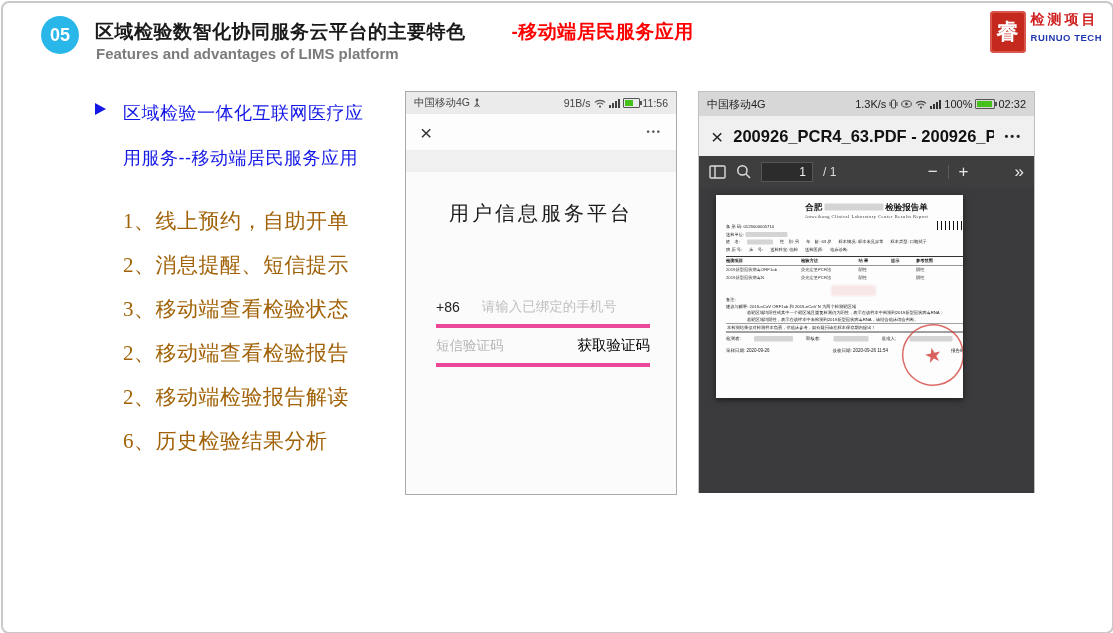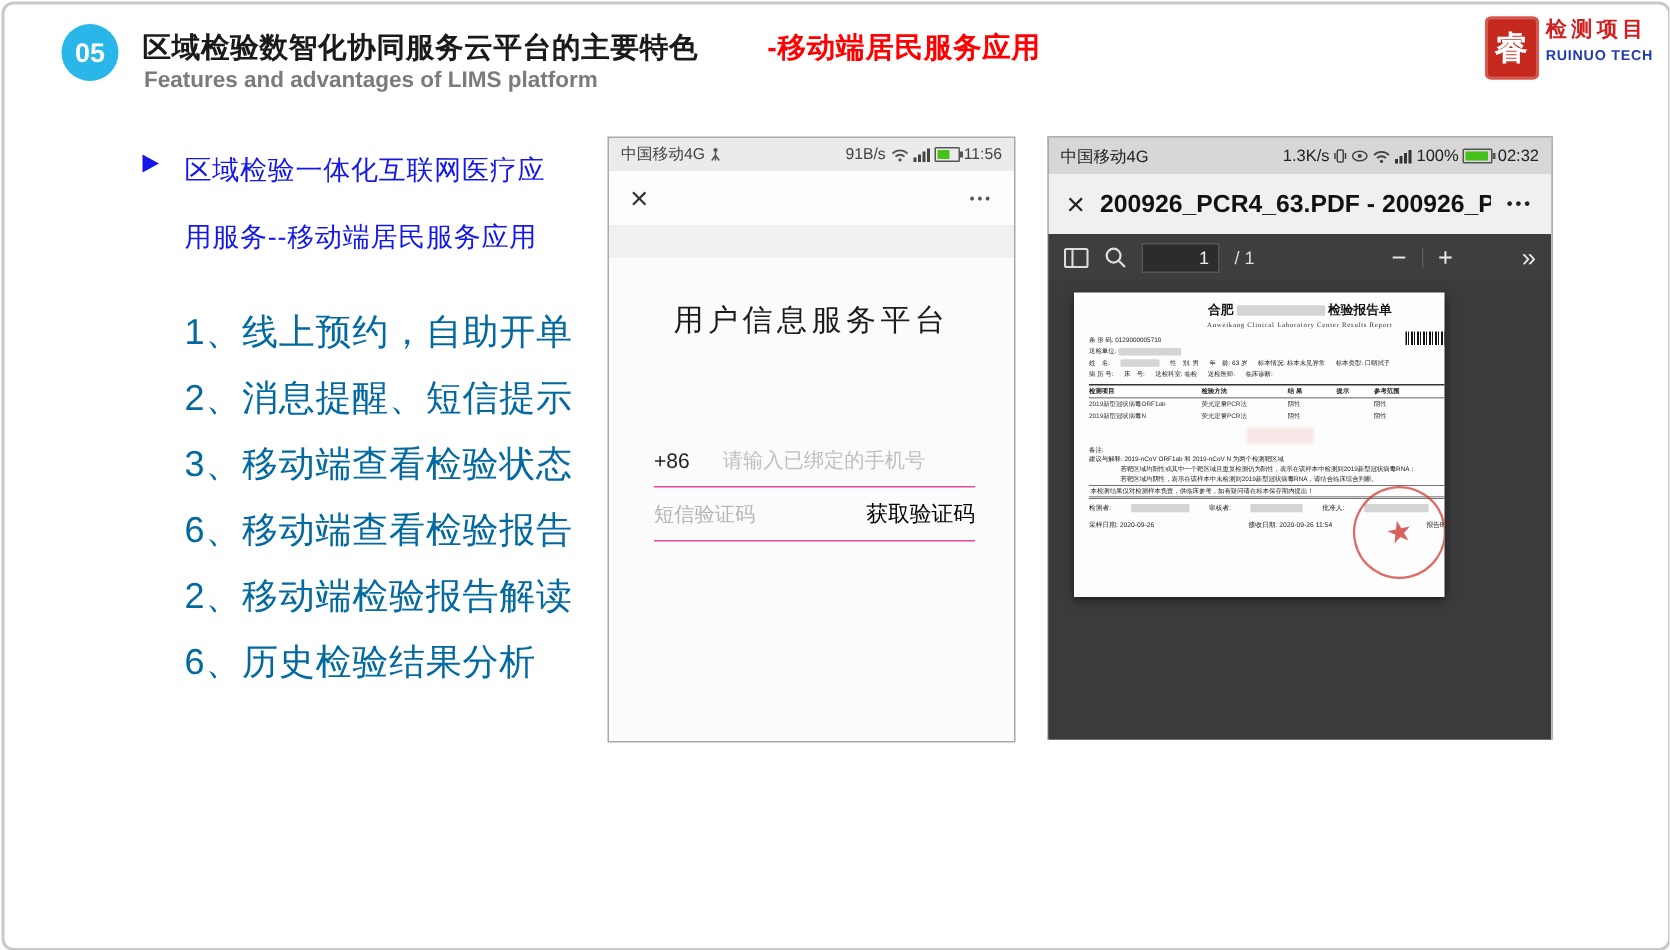--- a/index.html
+++ b/index.html
@@ -12,40 +12,40 @@
   .title .red{color:#fe0000;margin-left:46px;}
   .subtitle{left:93px;top:42px;font-size:15px;font-weight:bold;color:#7b7b7b;}
   .logo{right:10px;top:8px;display:flex;align-items:flex-start;gap:5px;}
   .seal{width:36px;height:42px;background:#c5281c;border-radius:4px;color:#fff;display:flex;align-items:center;justify-content:center;
         font-size:22px;font-weight:bold;font-family:"Liberation Serif","DejaVu Serif",serif;box-shadow:inset 0 0 0 2px #d9584e;}
   .logo-cn{color:#d01f1f;font-size:14px;font-weight:bold;letter-spacing:3px;font-family:"Liberation Serif","DejaVu Serif",serif;}
   .logo-en{color:#2038b0;font-size:9.5px;font-weight:bold;letter-spacing:.5px;margin-top:3px;}
   
   .bullet-arrow{left:92px;top:100px;width:0;height:0;border-left:11px solid #1418e6;border-top:6px solid transparent;border-bottom:6px solid transparent;}
   .heading{left:120px;top:88px;width:258px;font-size:18px;font-weight:normal;color:#1418e6;line-height:45px;letter-spacing:.5px;}
-  .nlist{left:120px;top:196px;display:flex;flex-direction:column;font-size:24px;color:#0369a1;}
+  .nlist{left:120px;top:196px;display:flex;flex-direction:column;font-size:21px;color:#a16207;font-family:Liberation Serif, serif;}
   .nlist div{height:44px;display:flex;align-items:center;letter-spacing:.5px;}
   
   .statusbar{display:flex;align-items:center;justify-content:space-between;padding:0 8px;box-sizing:border-box;}
   .sicons{display:flex;align-items:center;gap:3px;}
   .bars{display:flex;align-items:flex-end;gap:1px;}
   .bars i{display:block;width:2px;background:#444;}
   .batt{position:relative;width:15px;height:8px;border:1px solid #555;border-radius:1px;}
   .batt::after{content:"";position:absolute;right:-3px;top:2px;width:2px;height:4px;background:#555;}
   .batt i{position:absolute;left:1px;top:1px;bottom:1px;background:#46c01b;display:block;}
   
   #phone1{left:402px;top:88px;width:272px;height:404px;border:1px solid #aaa;background:#fbfbfb;box-sizing:border-box;}
   #phone1 .statusbar{height:22px;background:#ebebeb;font-size:10.5px;color:#444;}
   #phone1 .navbar{height:36px;background:#fdfdfd;display:flex;align-items:center;justify-content:space-between;padding:0 14px;}
   #phone1 .navbar .x{font-size:21px;color:#333;line-height:1;}
   .moredots{font-size:9px;color:#555;letter-spacing:2px;font-weight:bold;}
   #phone1 .grayband{height:22px;background:#f0f0f0;}
   .p1title{margin-top:28px;text-align:center;font-size:20px;color:#1c1c1c;letter-spacing:3px;}
   .p1form{margin:62px 26px 0 30px;}
-  .frow{height:35px;display:flex;align-items:center;border-bottom:1px solid #ec4899;}
+  .frow{height:35px;display:flex;align-items:center;border-bottom:4px solid #ec4899;}
   .prefix{font-size:14px;color:#222;}
   .ph{font-size:13.5px;color:#bfbfbf;margin-left:22px;}
   .smslabel{font-size:13.5px;color:#b5b5b5;flex:1;}
   .getcode{font-size:14.5px;color:#000000;font-weight:normal;margin-left:48px;}
   .loginbtn{margin:28px auto 0 auto;width:208px;height:38px;border-radius:20px;background:#2fbd35;color:#b9e7ba;
             font-size:15px;display:flex;align-items:center;justify-content:center;letter-spacing:2px;}
   
   #phone2{left:695px;top:88px;width:337px;height:402px;background:#3b3b3d;box-sizing:border-box;border:1px solid #bfbfbf;}
   #phone2 .statusbar{height:24px;background:#d7d7d7;font-size:11px;color:#222;}
   .p2titlebar{height:40px;background:#f0f0f0;display:flex;align-items:center;padding:0 12px;gap:10px;}
@@ -101,21 +101,21 @@
       <div class="logo-en">RUINUO TECH</div>
     </div>
   </div>
 
   <div class="abs bullet-arrow"></div>
   <div class="abs heading">区域检验一体化互联网医疗应用服务--移动端居民服务应用</div>
   <div class="abs nlist">
     <div>1、线上预约，自助开单</div>
     <div>2、消息提醒、短信提示</div>
     <div>3、移动端查看检验状态</div>
-    <div>6、移动端查看检验报告</div>
+    <div>2、移动端查看检验报告</div>
     <div>2、移动端检验报告解读</div>
     <div>6、历史检验结果分析</div>
   </div>
 
   <div id="phone1" class="abs">
     <div class="statusbar">
       <div class="sicons">
         <span>中国移动4G</span>
         <svg width="8" height="10" viewBox="0 0 8 10">
             <circle cx="4" cy="2" r="1.4" fill="#555"></circle>

